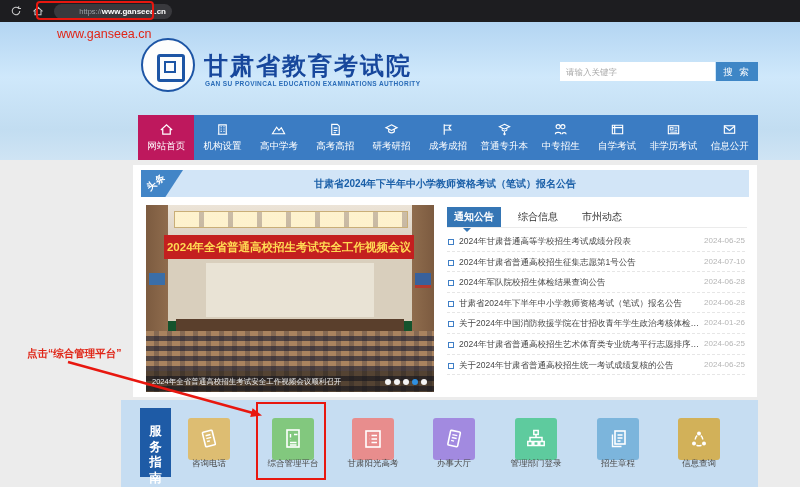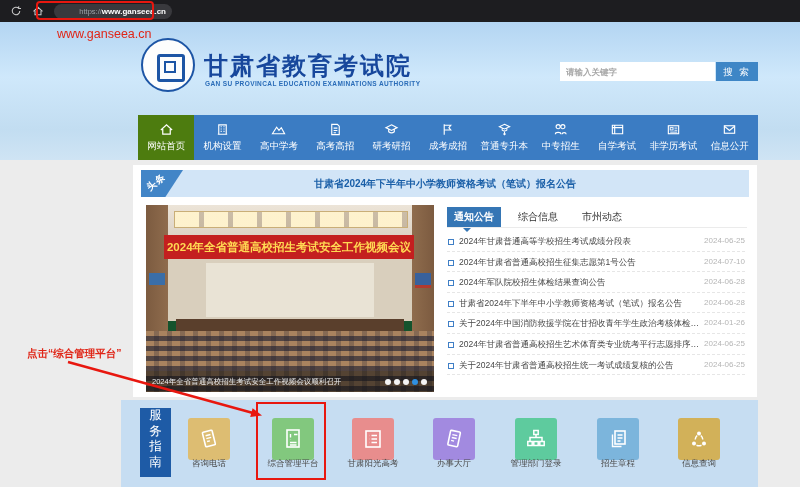--- a/index.html
+++ b/index.html
@@ -14,28 +14,28 @@
   .addr-scheme{color:#9aa0a6;font-size:7.5px;margin-left:19px;}
   .addr-host{color:#ffffff;font-size:8px;font-weight:bold;}
 
   
   .header{left:0;top:22px;width:800px;height:138px;background:linear-gradient(180deg,#b3d5f2 0%,#cfe8fb 40%,#c2ddf1 78%,#cfe4f4 100%);}
   .logo{left:141px;top:16px;width:54px;height:54px;background:#fdfdfd;border:2px solid #1d55a5;border-radius:50%;box-sizing:border-box;}
   .logo-sq{left:14px;top:14px;width:22px;height:22px;border:3px solid #1d55a5;border-radius:3px;}
   .logo-sq2{left:21px;top:21px;width:8px;height:8px;border:2.5px solid #1d55a5;}
   .site-title{left:204px;top:28px;font-size:24px;font-weight:bold;color:#17479c;letter-spacing:2px;white-space:nowrap;}
   .site-sub{left:205px;top:58px;font-size:6.5px;font-weight:bold;color:#2a6cb8;letter-spacing:.4px;white-space:nowrap;}
-  .search-input{left:560px;top:40px;width:149px;height:19px;border:0;background:#fff;font-size:8.5px;color:#666;padding:0 0 0 6px;outline:none;font-weight:bold;}
+  .search-input{left:560px;top:40px;width:149px;height:19px;border:0;background:#fff;font-size:8.5px;color:#666;padding:0 0 0 6px;outline:none;}
   .search-input::placeholder{color:#a8a8a8;}
   .search-btn{left:716px;top:40px;width:42px;height:19px;background:#3e86c6;color:#fff;border:0;font-size:9.5px;letter-spacing:2px;line-height:19px;text-align:center;cursor:pointer;}
 
   
   .nav{left:138px;top:115px;width:620px;height:45px;background:#3b7cc3;display:flex;}
   .nav-item{flex:1 1 0;display:flex;flex-direction:column;align-items:center;justify-content:center;gap:3px;color:#fff;cursor:pointer;}
-  .nav-item.active{background:#4d7c0f;align-items:center;}
+  .nav-item.active{background:#be185d;align-items:center;}
   .nav-label{font-size:9.5px;white-space:nowrap;}
   .nicon{width:15px;height:15px;}
 
   
   .panel{left:133px;top:165px;width:624px;height:232px;background:#ffffff;}
   .banner{left:141px;top:170px;width:608px;height:27px;background:#d2e5f7;}
   .banner-title{width:100%;text-align:center;line-height:27px;font-size:10px;font-weight:bold;color:#1a5fa8;}
   .ribbon{left:0;top:0;width:42px;height:27px;background:#4285c7;clip-path:polygon(0 0,100% 0,58% 100%,0 100%);}
   .ribbon-txt{left:5px;top:6px;color:#fff;font-size:9.5px;font-weight:bold;transform:rotate(-38deg);letter-spacing:1px;}
 
@@ -64,21 +64,21 @@
   .tab.active{background:#3576b5;color:#fff;font-weight:bold;}
   .tab-caret{left:463px;top:228px;width:0;height:0;border-left:4px solid transparent;border-right:4px solid transparent;border-top:4px solid #3576b5;}
   .news-list{left:447px;top:231px;width:298px;}
   .nrow{position:relative;height:19.6px;border-bottom:1px dashed #e6e6e6;line-height:19.6px;white-space:nowrap;cursor:pointer;}
   .bullet{display:inline-block;width:4px;height:4px;border:1px solid #3f7fc6;margin:0 5px 1px 1px;}
   .ntitle{font-size:8.5px;color:#474747;display:inline-block;max-width:245px;overflow:hidden;text-overflow:ellipsis;vertical-align:middle;}
   .ndate{position:absolute;right:0;top:0;font-size:8px;color:#b5b5b5;}
 
   
   .services{left:121px;top:400px;width:637px;height:87px;background:#c6ddf2;}
-  .badge{left:19px;top:8px;width:31px;height:69px;background:#1e5ba6;color:#fff;font-size:12.5px;font-weight:normal;text-align:center;padding-top:0;box-sizing:border-box;}
+  .badge{left:19px;top:8px;width:31px;height:69px;background:#1e5ba6;color:#fff;font-size:12.5px;font-weight:bold;text-align:center;padding-top:16px;box-sizing:border-box;}
   .badge span{display:inline-block;width:14px;word-break:break-all;line-height:15.5px;}
   .tile{width:42px;height:42px;border-radius:3px;top:18px;display:flex;align-items:center;justify-content:center;cursor:pointer;}
   .tlabel{top:58px;width:84px;text-align:center;font-size:8.5px;color:#4a4a4a;white-space:nowrap;cursor:pointer;}
   .t0{left:67px;}  .l0{left:46px;}
   .t1{left:151px;} .l1{left:130px;}
   .t2{left:231px;} .l2{left:210px;}
   .t3{left:312px;} .l3{left:291px;}
   .t4{left:394px;} .l4{left:373px;}
   .t5{left:476px;} .l5{left:455px;}
   .t6{left:557px;} .l6{left:536px;}

